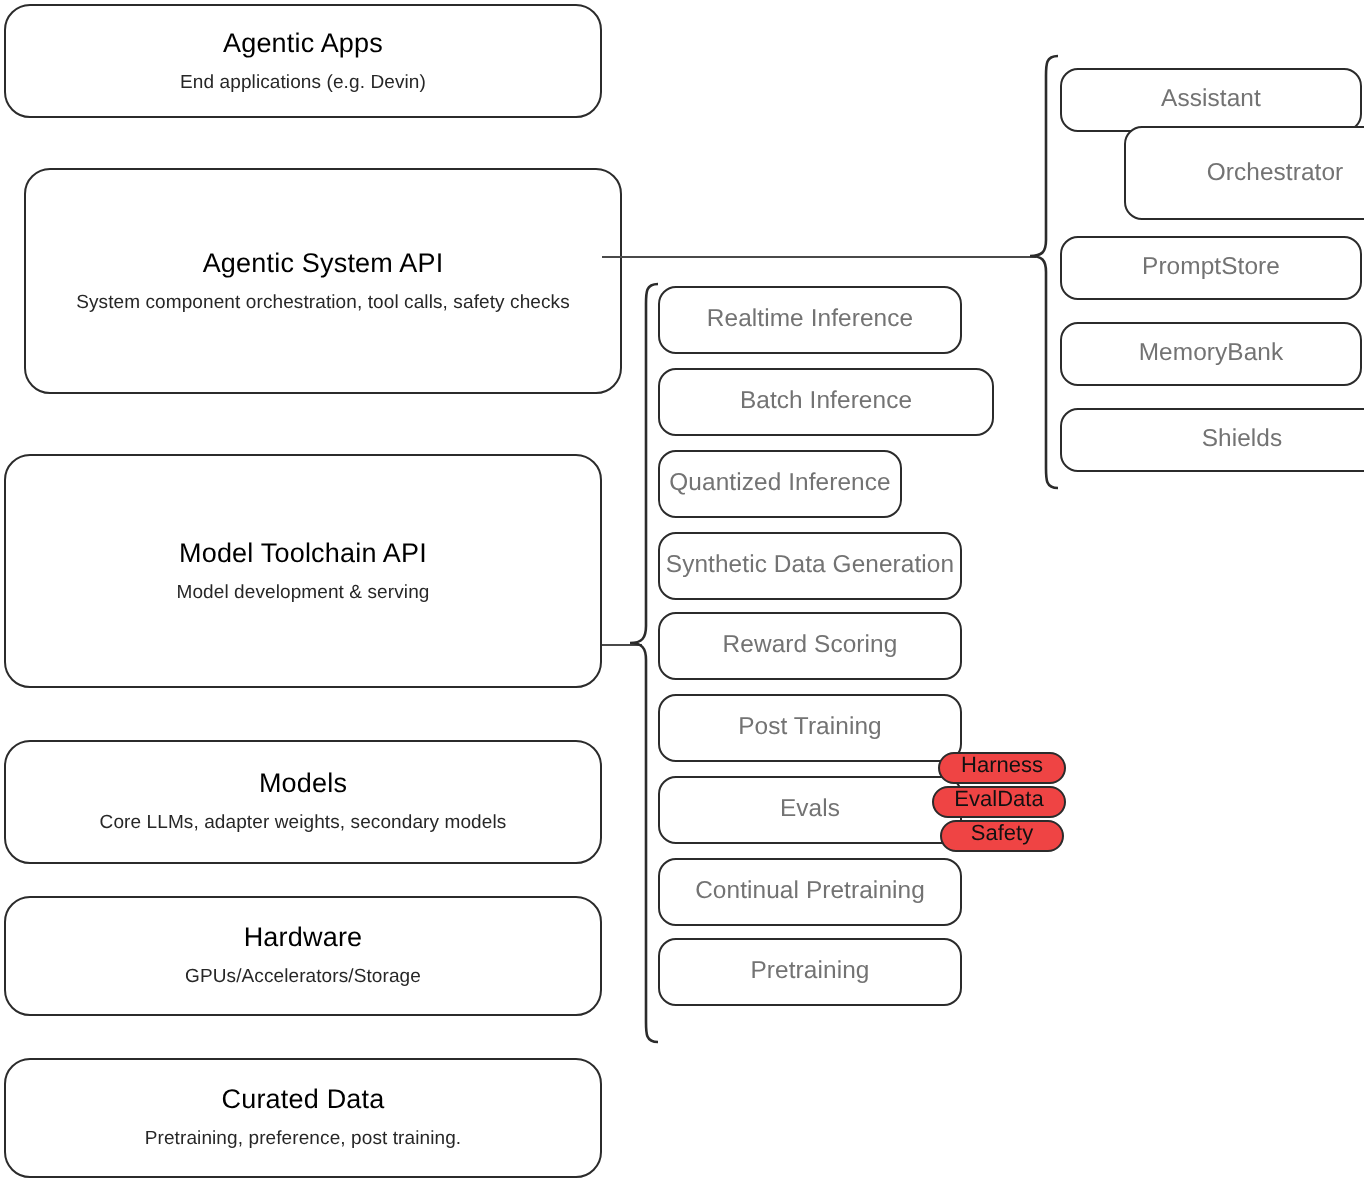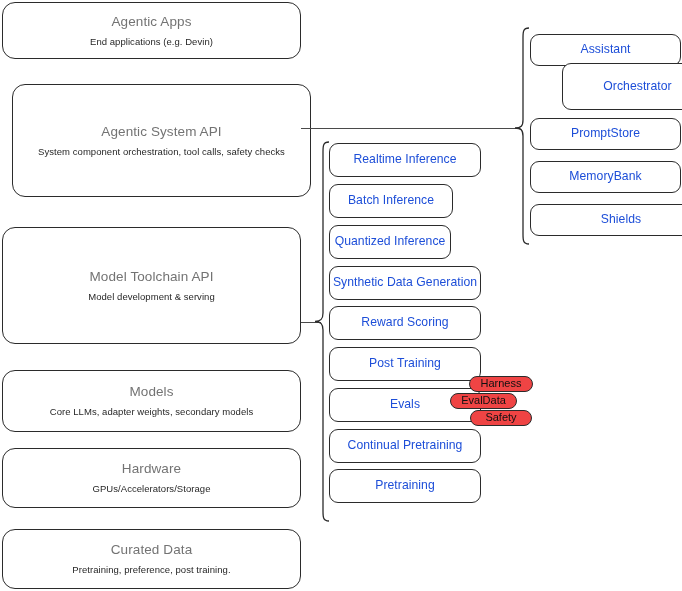--- a/index.html
+++ b/index.html
@@ -33,34 +33,34 @@
     text-align: center;
     line-height: 1.25;
   }
   
   .layer {
     border-radius: 13px;
     padding: 4px 10px;
   }
   .layer .title {
     font-size: 13.5px;
-    color: #737373;
+    color: #000000;
     letter-spacing: 0.1px;
   }
   .layer .subtitle {
     font-size: 9.5px;
     color: #272727;
     margin-top: 5px;
     letter-spacing: 0.05px;
   }
   
   .cap {
     border-radius: 9px;
     font-size: 12.2px;
-    color: #1d4ed8;
+    color: #737373;
     letter-spacing: 0.05px;
   }
   
   .pill {
     border-radius: 999px;
     font-size: 11px;
     color: #111111;
     border: 1.3px solid #2b2b2b;
     background: #ef4444;
     z-index: 5;
@@ -124,21 +124,21 @@
              L 10 173
              C 10 179, 8 181.5, 2 181.5
              C 8 181.5, 10 184, 10 190
              L 10 371
              C 10 377, 10 381, 16 381"></path>
   </svg>
 
   <div class="node cap" style="left:329px; top:143px; width:152px; height:34px;">
     <span>Realtime Inference</span>
   </div>
-  <div class="node cap" style="left:329px; top:184px; width:124px; height:34px;">
+  <div class="node cap" style="left:329px; top:184px; width:168px; height:34px;">
     <span>Batch Inference</span>
   </div>
   <div class="node cap" style="left:329px; top:225px; width:122px; height:34px;">
     <span>Quantized Inference</span>
   </div>
   <div class="node cap" style="left:329px; top:266px; width:152px; height:34px;">
     <span>Synthetic Data Generation</span>
   </div>
   <div class="node cap" style="left:329px; top:306px; width:152px; height:34px;">
     <span>Reward Scoring</span>
@@ -152,21 +152,21 @@
   <div class="node cap" style="left:329px; top:429px; width:152px; height:34px;">
     <span>Continual Pretraining</span>
   </div>
   <div class="node cap" style="left:329px; top:469px; width:152px; height:34px;">
     <span>Pretraining</span>
   </div>
 
   <div class="node pill" style="left:469px; top:376px; width:64px; height:16px;">
     <span>Harness</span>
   </div>
-  <div class="node pill" style="left:450px; top:393px; width:67px; height:16px;">
+  <div class="node pill" style="left:466px; top:393px; width:67px; height:16px;">
     <span>EvalData</span>
   </div>
   <div class="node pill" style="left:470px; top:410px; width:62px; height:16px;">
     <span>Safety</span>
   </div>
 
   <svg class="brace" style="left:513px; top:26px;" width="20" height="222" viewBox="0 0 20 222">
     <path d="M 16 2
              C 10 2, 10 6, 10 12
              L 10 94

